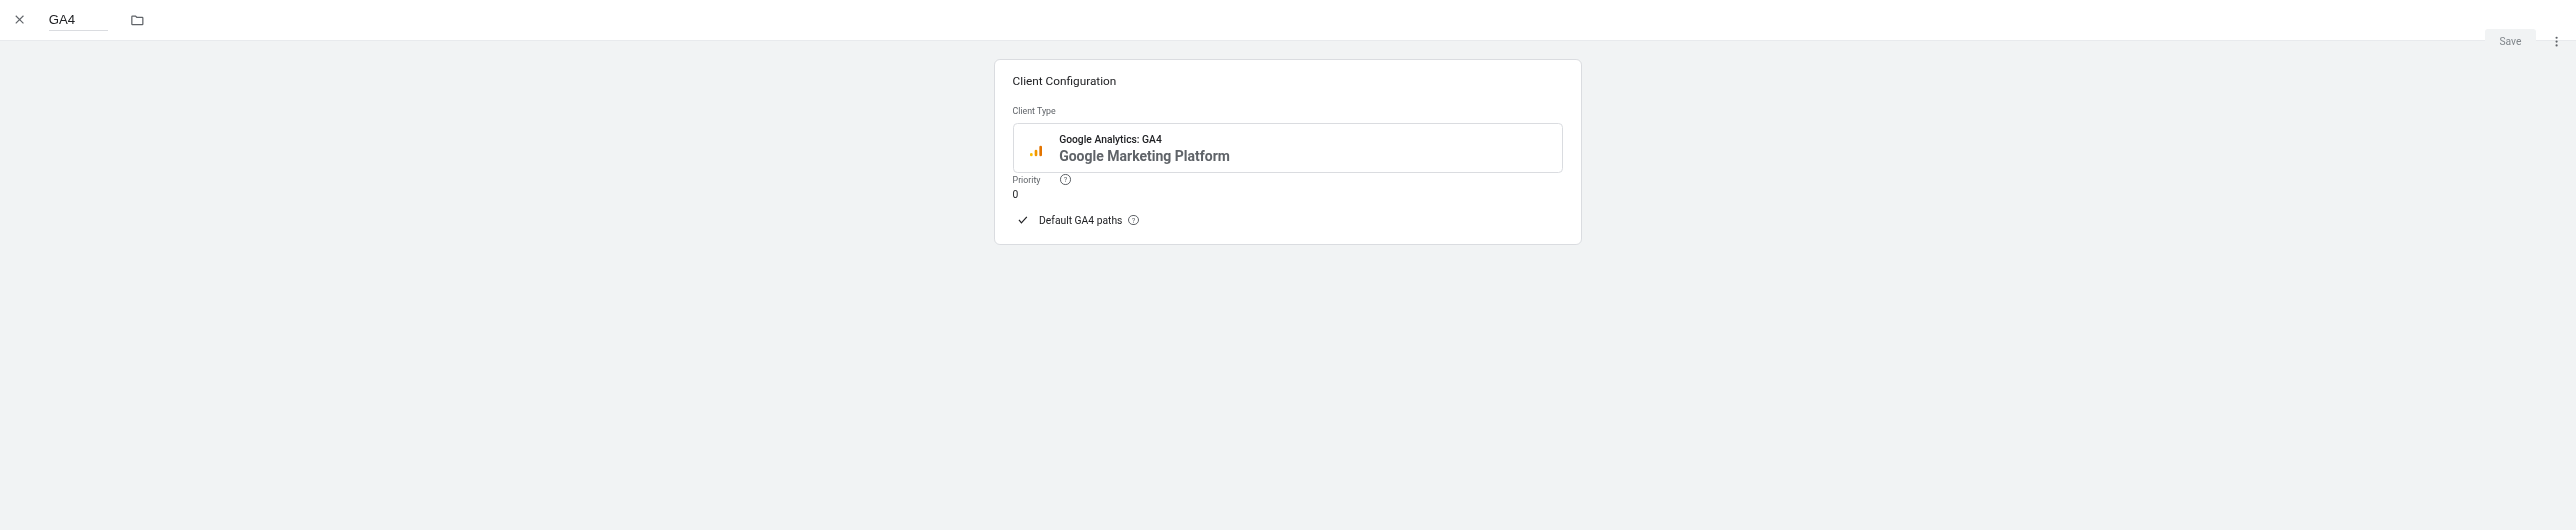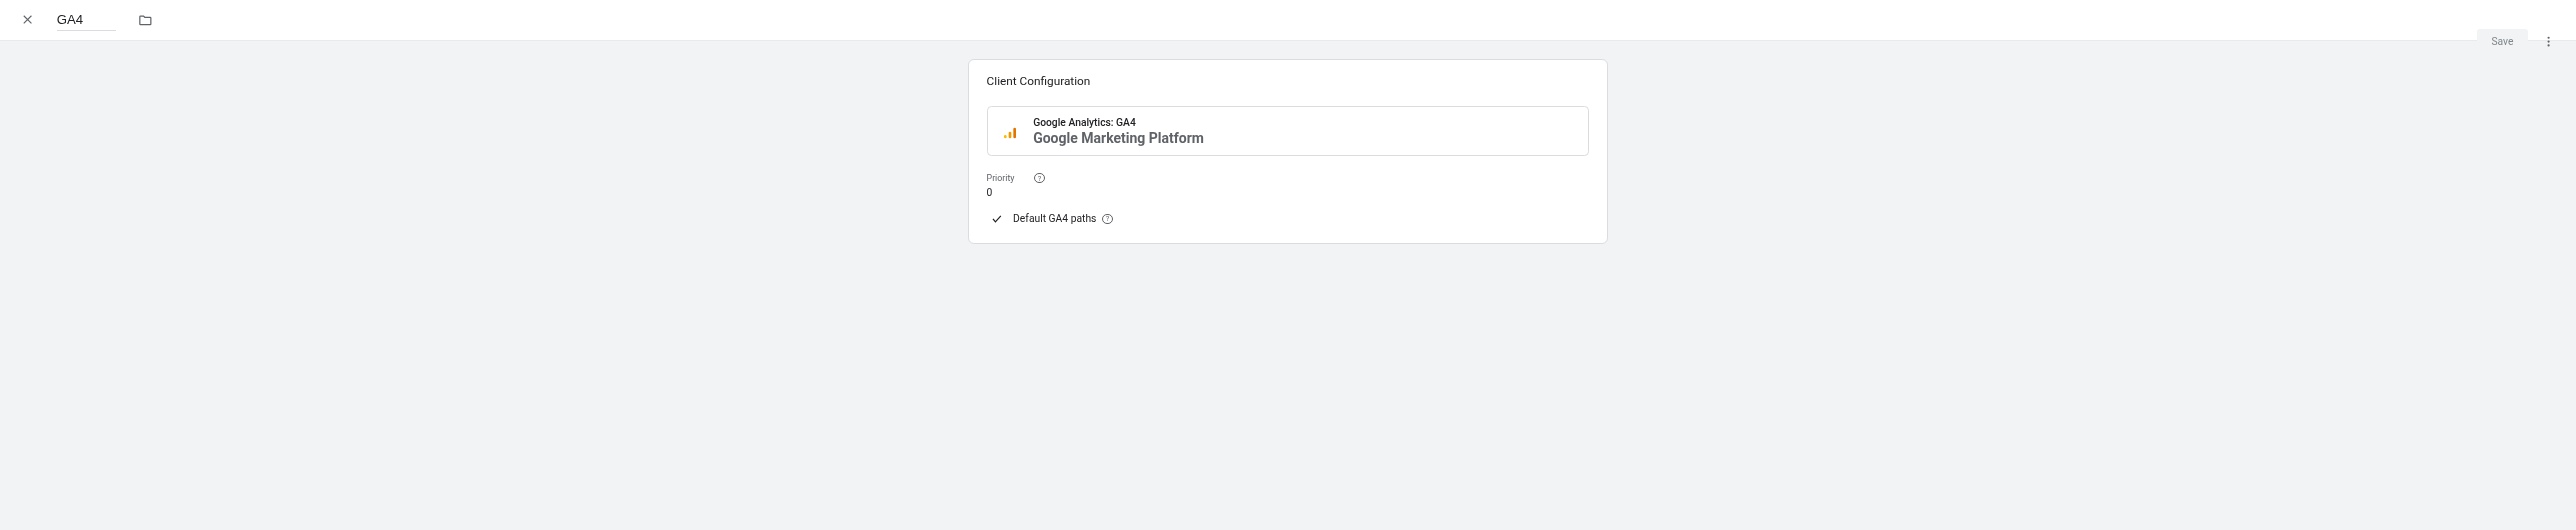--- a/index.html
+++ b/index.html
@@ -7,21 +7,21 @@
       font-family: 'Google Sans', Roboto, Arial, sans-serif;
       font-size: 10.3px;
       color: #202124;
       background: #fff;
     }
     .topbar {
       height: 41px;
       display: flex;
       align-items: center;
       justify-content: space-between;
-      padding: 0 13px;
+      padding: 0 5px;
       border-bottom: 0.7px solid #e8eaed;
       background: #fff;
     }
     .topbar-left {
       display: flex;
       align-items: center;
       gap: 14.7px;
     }
     .icon-btn {
       width: 29px;
@@ -64,21 +64,21 @@
       min-height: calc(100vh - 41px);
       padding: 17.6px 11.8px;
       display: flex;
       justify-content: center;
       align-items: flex-start;
     }
     .card {
       background: #fff;
       border: 0.7px solid #dadce0;
       border-radius: 5.9px;
-      width: 640px;
+      width: 588px;
       max-width: 100%;
       padding: 14.7px 17.6px 17.6px 17.6px;
     }
     .card-title {
       font-size: 11.8px;
       font-weight: 400;
       color: #202124;
       margin-bottom: 17.6px;
     }
     .section-label {
@@ -87,21 +87,21 @@
       margin-bottom: 7.4px;
     }
     .client-type-row {
       border: 0.7px solid #dadce0;
       border-radius: 4.4px;
       padding: 8.8px 11.8px;
       display: flex;
       align-items: center;
       gap: 13.2px;
       cursor: pointer;
-      margin-bottom: 17px;
+      margin-bottom: 1px;
     }
     .client-type-icon {
       width: 20.6px;
       height: 20.6px;
       display: flex;
       align-items: flex-end;
       justify-content: center;
       gap: 1.5px;
     }
     .client-type-text { display: flex; flex-direction: column; }
@@ -175,20 +175,21 @@
         <circle cx="12" cy="19" r="2"></circle>
       </svg>
     </div>
   </div>
 </div>
 
 <div class="page-body">
   <div class="card">
     <div class="card-title">Client Configuration</div>
 
+    <div class="section-label">Client Type</div>
 
     <div class="client-type-row">
       <div class="client-type-icon">
         <svg width="16" height="16" viewBox="0 0 24 24">
           <rect x="3" y="15" width="4" height="5" rx="2" fill="#fbbc04"></rect>
           <rect x="10" y="10" width="4" height="10" rx="2" fill="#f29900"></rect>
           <rect x="17" y="4" width="4" height="16" rx="2" fill="#e37400"></rect>
         </svg>
       </div>
       <div class="client-type-text">

